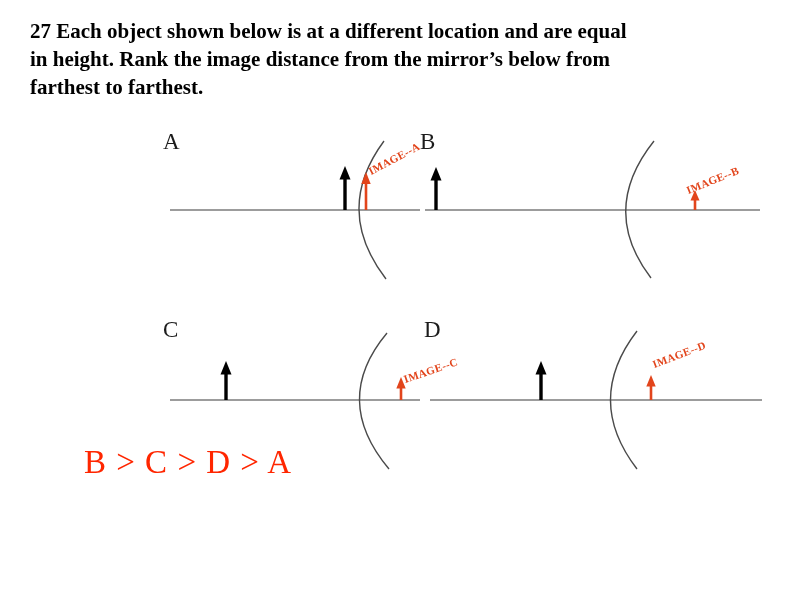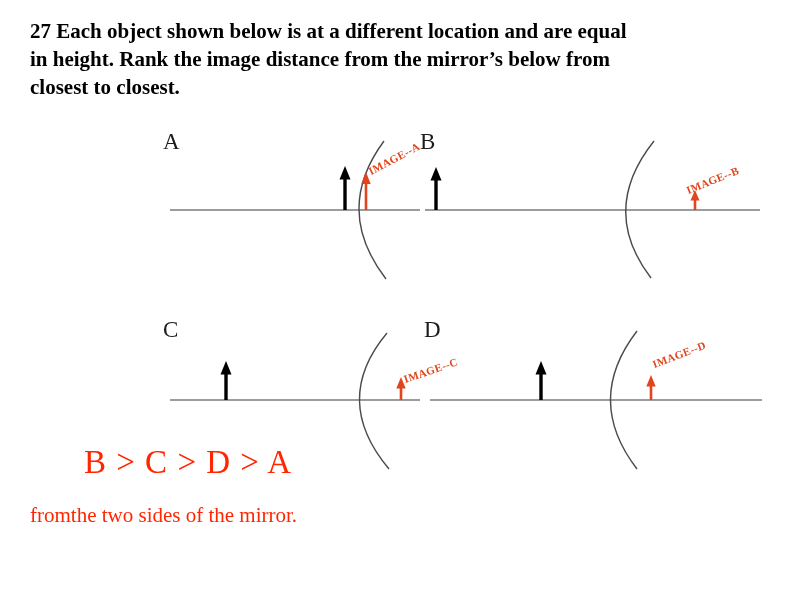--- a/index.html
+++ b/index.html
@@ -41,21 +41,21 @@
   }
 </style>
 </head>
 <body>
 
 <div class="slide">
 
   <div class="title">
     <div>27 Each object shown below is at a different location and are equal</div>
     <div>in height. Rank the image distance from the mirror’s below from</div>
-    <div>closest to closest.</div>
+    <div>farthest to farthest.</div>
   </div>
 
   <div class="panel-label" style="left:163px;top:129px">A</div>
   <div class="panel-label" style="left:420px;top:129px">B</div>
   <div class="panel-label" style="left:163px;top:317px">C</div>
   <div class="panel-label" style="left:424px;top:317px">D</div>
 
   <div class="image-label" style="left:372px;top:165px;transform:rotate(-28deg)">IMAGE--A</div>
   <div class="image-label" style="left:689px;top:184px;transform:rotate(-22deg)">IMAGE--B</div>
   <div class="image-label" style="left:406px;top:373px;transform:rotate(-19deg)">IMAGE--C</div>
@@ -112,16 +112,15 @@
       <g>
         <line class="img" x1="651" y1="400" x2="651" y2="385"></line>
         <polygon class="imgh" points="651,375 646.3,386.5 655.7,386.5"></polygon>
       </g>
     </g>
   </svg>
 
   <div class="answer">B &gt; C &gt; D &gt; A</div>
 
   <div class="explanation">
-    <div>fromthe two sides of the mirror.</div>
   </div>
 
 </div>
 
 </body></html>

